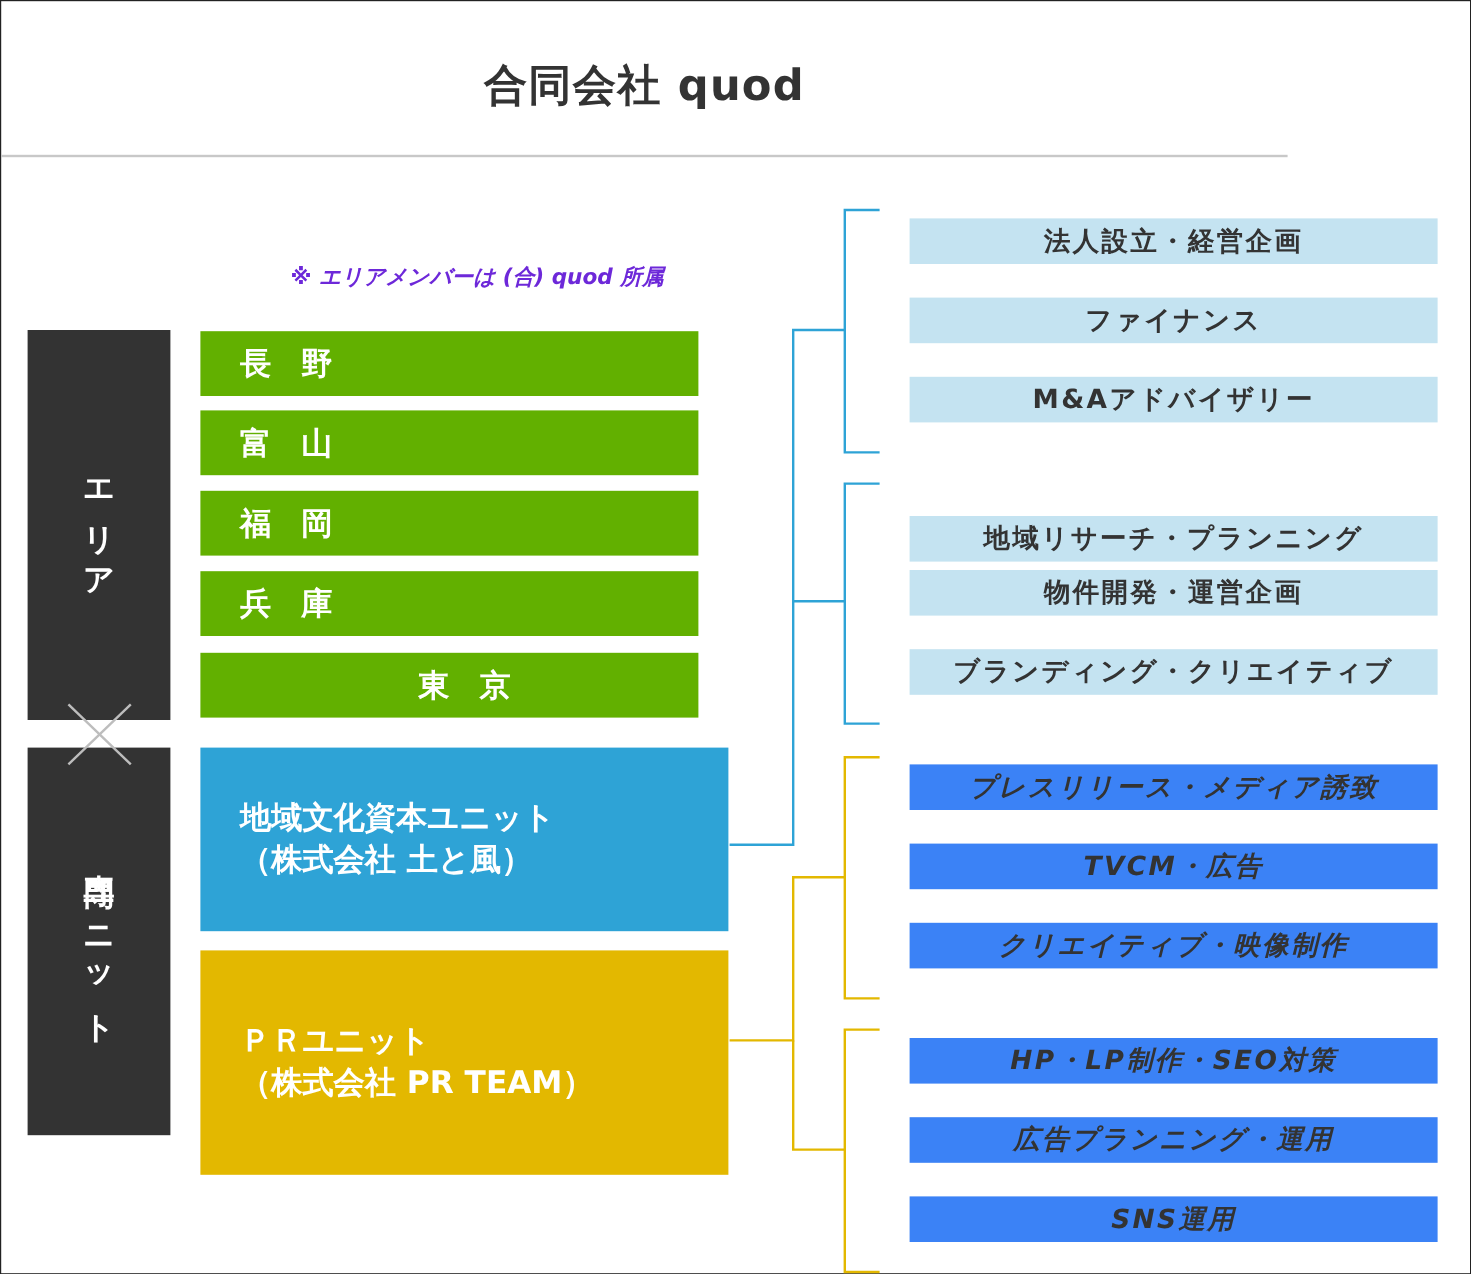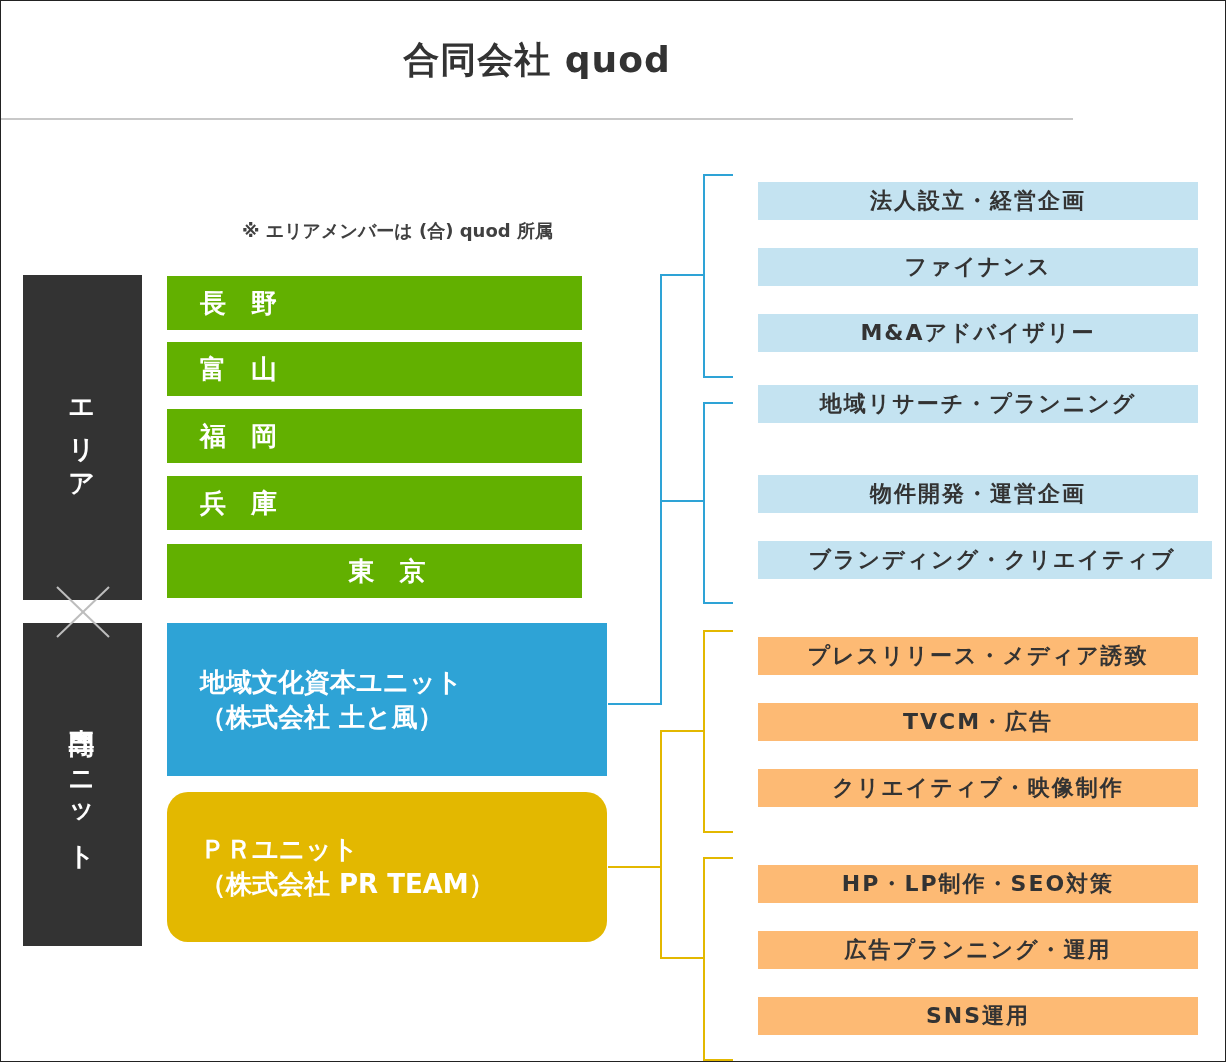--- a/index.html
+++ b/index.html
@@ -6,27 +6,27 @@
   body {
     width: 1226px; height: 1062px; position: relative; overflow: hidden;
     background: #ffffff;
     font-family: "DejaVu Sans", "Liberation Sans", sans-serif;
   }
   .frame {
     position: absolute; left: 0; top: 0; width: 1224px; height: 1060px;
     border: 1px solid #222; box-sizing: content-box; pointer-events: none;
   }
   .header {
-    position: absolute; left: 1px; top: 3px; width: 1072px; height: 115px;
+    position: absolute; left: 1px; top: 14px; width: 1072px; height: 115px;
     border-bottom: 2px solid #c8c8c8;
     display: flex; align-items: center; justify-content: center;
   }
   .header-title { font-size: 36px; font-weight: 700; color: #333; letter-spacing: 1px; }
   .note {
-    position: absolute; left: 242px; top: 219px; font-size: 18px; color: #404040; font-weight: 600;
+    position: absolute; left: 242px; top: 219px; font-size: 18px; color: #6d28d9; font-weight: 600; font-style: italic;
   }
   .side-label {
     position: absolute; left: 23px; width: 119px; background: #333333;
     color: #fff; font-weight: 700; font-size: 26px;
     display: flex; align-items: center; justify-content: center;
   }
   .side-label span { writing-mode: vertical-rl; text-orientation: upright; letter-spacing: 6px; }
   .cross {
     position: absolute; left: 55px; top: 585px; width: 56px; height: 54px;
   }
@@ -41,21 +41,21 @@
     display: flex; flex-direction: column; justify-content: center;
     padding-left: 33px; box-sizing: border-box;
   }
   .unit-line { white-space: nowrap; }
   .svc {
     position: absolute; left: 758px; width: 440px; height: 38px;
     display: flex; align-items: center; justify-content: center;
     font-size: 22px; font-weight: 700; color: #333; letter-spacing: 2px;
   }
   .svc.blue { background: #c4e3f1; }
-  .svc.yellow { background: #fdba74; }
+  .svc.yellow { background: #3b82f6; font-style: italic; }
   .line { position: absolute; }
 </style>
 </head>
 <body>
 
 <div class="frame"></div>
 
 <div class="header">
   <div class="header-title">合同会社 quod</div>
 </div>
@@ -86,21 +86,21 @@
     <span>兵 庫</span>
   </div>
 <div class="area-box" style="top:544px;justify-content:center;">
     <span>東 京</span>
   </div>
 
 <div class="unit-box" style="top:623px;height:153px;background:#2ea3d6;">
   <div class="unit-line">地域文化資本ユニット</div>
   <div class="unit-line">（株式会社 土と風）</div>
 </div>
-<div class="unit-box" style="top:792px;height:150px;background:#e3b800;border-radius:21px;">
+<div class="unit-box" style="top:792px;height:187px;background:#e3b800;">
   <div class="unit-line">ＰＲユニット</div>
   <div class="unit-line">（株式会社 PR TEAM）</div>
 </div>
 
 <svg class="line" style="left:0;top:0;" width="1226" height="1062">
   <g stroke="#2ea3d6" stroke-width="2" fill="none">
     <polyline points="608,704 661,704 661,275 704,275"></polyline>
     <line x1="661" y1="501" x2="704" y2="501"></line>
     <polyline points="733,175 704,175 704,377 733,377"></polyline>
     <polyline points="733,403 704,403 704,603 733,603"></polyline>
@@ -116,27 +116,27 @@
 <div class="svc blue" style="top:182px;">
     <span>法人設立・経営企画</span>
   </div>
 <div class="svc blue" style="top:248px;">
     <span>ファイナンス</span>
   </div>
 <div class="svc blue" style="top:314px;">
     <span>M&amp;Aアドバイザリー</span>
   </div>
 
-<div class="svc blue" style="top:385px;">
+<div class="svc blue" style="top:430px;">
     <span>地域リサーチ・プランニング</span>
   </div>
 <div class="svc blue" style="top:475px;">
     <span>物件開発・運営企画</span>
   </div>
-<div class="svc blue" style="top:541px;padding-left:14px;">
+<div class="svc blue" style="top:541px;">
     <span>ブランディング・クリエイティブ</span>
   </div>
 
 <div class="svc yellow" style="top:637px;">
     <span>プレスリリース・メディア誘致</span>
   </div>
 <div class="svc yellow" style="top:703px;">
     <span>TVCM・広告</span>
   </div>
 <div class="svc yellow" style="top:769px;">

